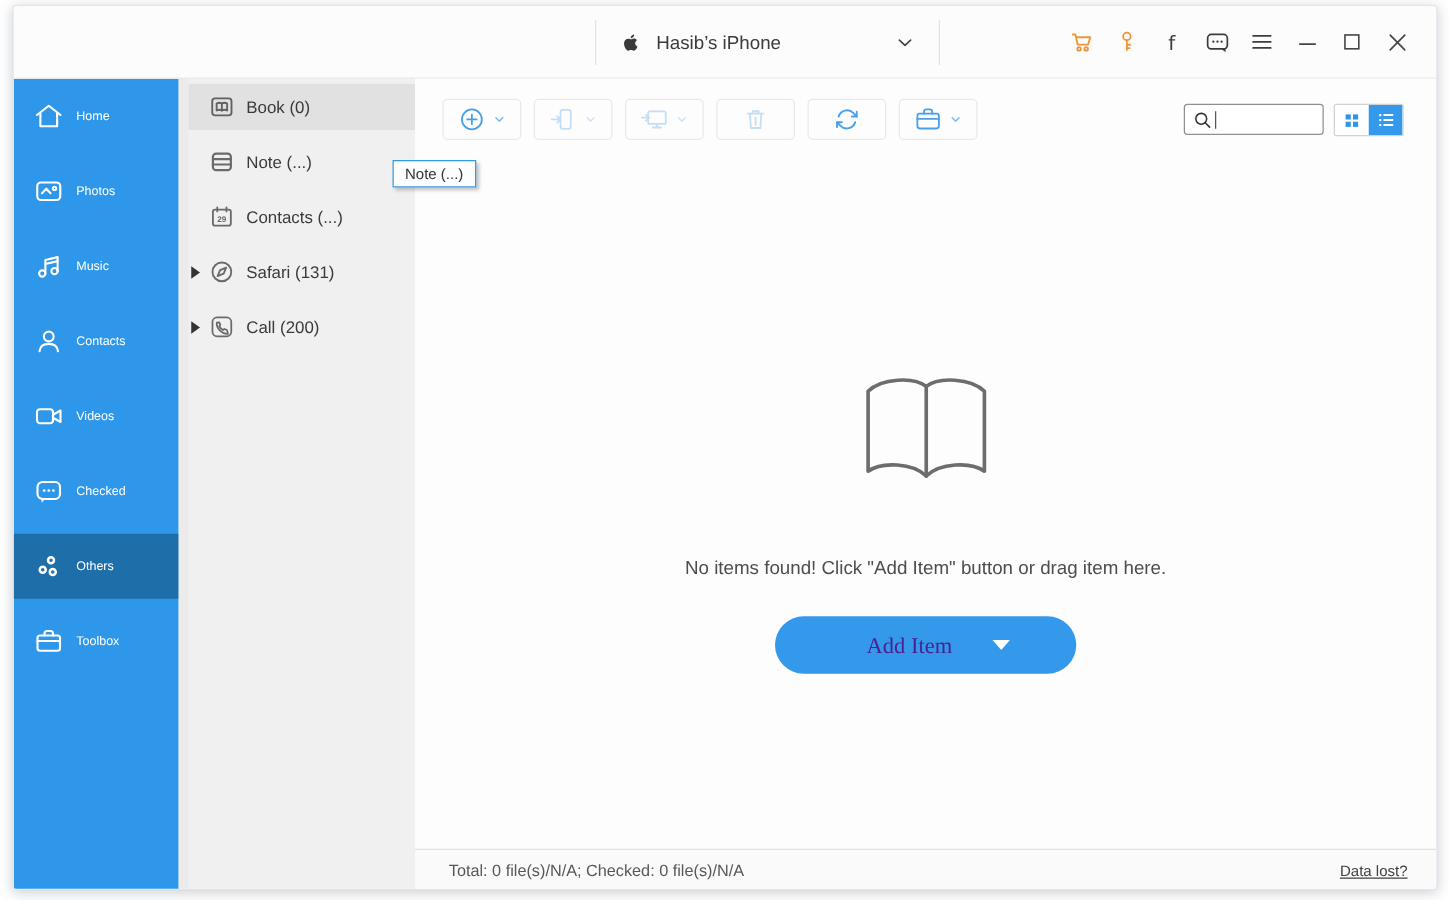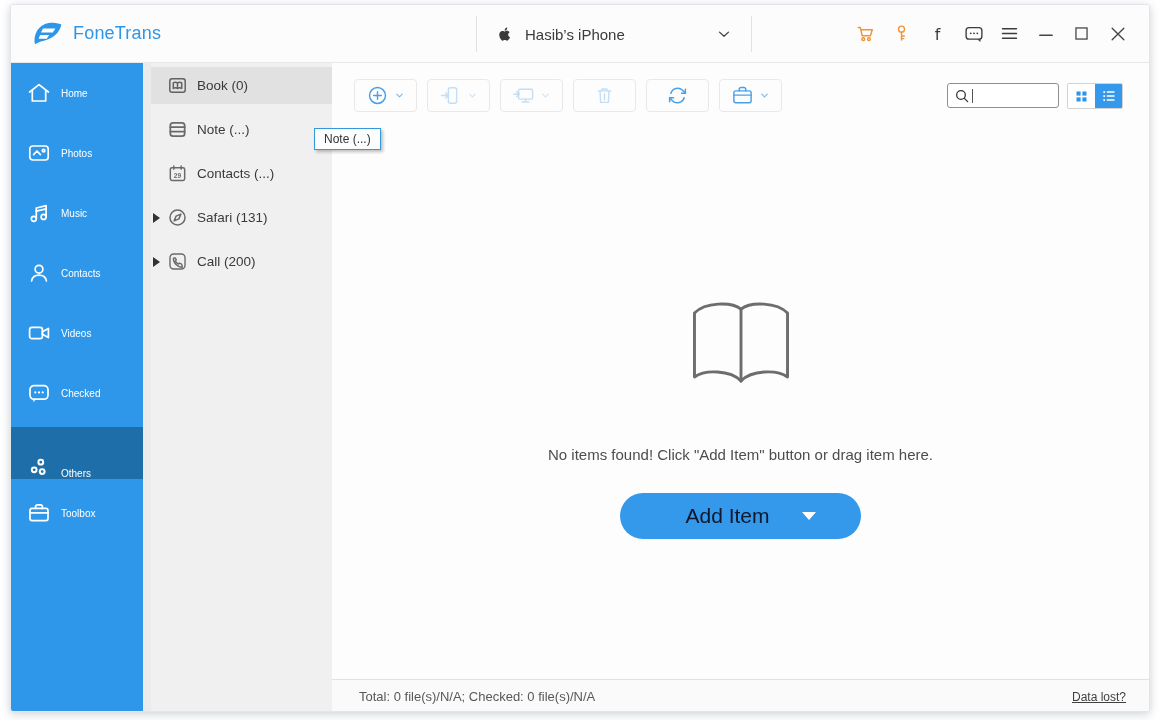--- a/index.html
+++ b/index.html
@@ -22,21 +22,21 @@
   .tb-icons { margin-left:auto; display:flex; align-items:center; gap:13px; padding-right:20px; }
   .tb-btn { width:23px; height:23px; display:flex; align-items:center; justify-content:center; cursor:pointer; }
 
   
   .content { display:flex; height:650px; }
 
   
   .sidebar { width:132px; background:#2f97e9; padding-top:4px; flex:none; }
   .side-item { height:52px; margin-bottom:8px; display:flex; align-items:center; padding-left:16px; gap:10px; cursor:pointer; }
   .side-item .lbl { color:#fff; font-size:10px; }
-  .side-item.selected { background:#1e6fa9;align-items:flex-end; }
+  .side-item.selected { background:#1e6fa9; }
   .side-item svg { flex:none; }
 
   
   .catpanel { width:189px; background:#f0f0f0; position:relative; flex:none; }
   .cat-gutter { position:absolute; left:0; top:0; bottom:0; width:8px; background:#ebebeb; }
   .cat-row { position:absolute; left:8px; right:0; height:37px; display:flex; align-items:center; cursor:pointer; }
   .cat-row.selected { background:#e1e1e1; }
   .cat-row .tri { width:0; height:0; border-left:7px solid #333; border-top:5px solid transparent;
     border-bottom:5px solid transparent; position:absolute; left:2px; }
   .cat-row .cicon { position:absolute; left:16px; width:21px; height:21px; }
@@ -58,21 +58,21 @@
   .viewtoggle { position:absolute; top:20px; right:26px; height:26px; display:flex;
     border:1px solid #d2d2d2; border-radius:2px; overflow:hidden; }
   .vbtn { width:27px; height:24px; display:flex; align-items:center; justify-content:center; cursor:pointer; }
   .vbtn.grid { background:#fff; }
   .vbtn.list { background:#3498eb; }
 
   .empty { position:absolute; left:0; right:0; top:234px; display:flex; flex-direction:column; align-items:center; }
   .empty-msg { margin-top:53px; font-size:15px; color:#4d4d4d; }
   .add-btn { margin-top:30px; width:241px; height:46px; border-radius:23px; background:#3498eb;
     display:flex; align-items:center; justify-content:center; cursor:pointer; }
-  .add-btn .albl { color:#0f172a; font-size:21px; margin-left:20px; }
+  .add-btn .albl { color:#4c1d95; font-size:18px; margin-left:20px;font-family:Liberation Serif, serif; }
   .add-btn .dtri { width:0; height:0; border-left:7px solid transparent; border-right:7px solid transparent;
     border-top:8px solid #fff; margin-left:32px; }
 
   .statusbar { position:absolute; left:0; right:0; bottom:0; height:34px; background:#fafafa;
     border-top:1px solid #e2e2e2; display:flex; align-items:center; padding:0 23px 0 27px;margin-top:40px; }
   .status-text { font-size:13px; color:#585858; }
   .data-lost { margin-left:auto; font-size:12px; color:#404040; text-decoration:underline; cursor:pointer; }
 
   
   .tooltip { position:absolute; left:303px; top:123px; height:22px; padding:0 9px; background:#fcfdfe;
@@ -80,27 +80,20 @@
     font-size:12px; color:#333; z-index:50; }
 
   svg { display:block; }
 </style>
 </head>
 <body>
 
 <div class="window">
 
   <div class="titlebar">
-    <div class="brand">
-      <svg width="32" height="27" viewBox="0 0 36 30">
-        <path fill="#2e96e8" d="M4.5 27C2.2 14.5 10 4 22 3c6-.5 10.2 1 12.2 2-2 9-9 15.2-17 17.3C12 23.6 8 25 4.5 27z"></path>
-        <path fill="#fff" d="M13.5 9.5h14l-3 4.4H11.2zM10.2 16.8h10.2l-2.6 4.1H8.6z"></path>
-      </svg>
-      <span class="brand-name">FoneTrans</span>
-    </div>
 
     <div class="device">
       <svg width="19" height="22" viewBox="0 0 24 24">
         <g fill="#3a3a3c">
           <path d="M16.6 12.9c0-2.1 1.7-3.1 1.8-3.2-1-1.4-2.5-1.6-3-1.7-1.3-.1-2.5.8-3.1.8-.6 0-1.7-.8-2.8-.7-1.4 0-2.7.8-3.4 2.1-1.5 2.5-.4 6.2 1 8.2.7 1 1.5 2.1 2.6 2 1 0 1.4-.7 2.7-.7 1.3 0 1.6.7 2.8.7 1.1 0 1.9-1 2.6-2 .8-1.2 1.1-2.3 1.2-2.4-.1 0-2.4-.9-2.4-3.1z"></path>
           <path d="M14.6 6.5c.6-.7 1-1.7.9-2.7-.9 0-1.9.6-2.5 1.3-.6.6-1 1.6-.9 2.6 1 .1 1.9-.5 2.5-1.2z"></path>
         </g>
       </svg>
       <span class="device-name">Hasib’s iPhone</span>
       <svg class="chev" width="18" height="18" viewBox="0 0 24 24">

